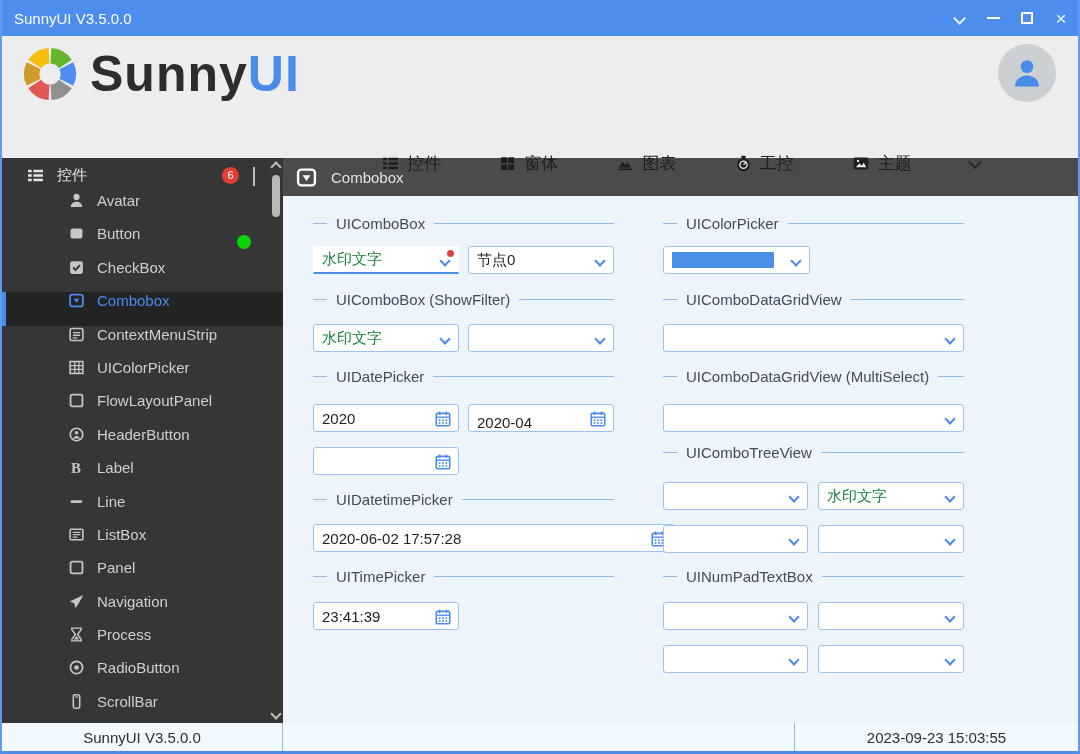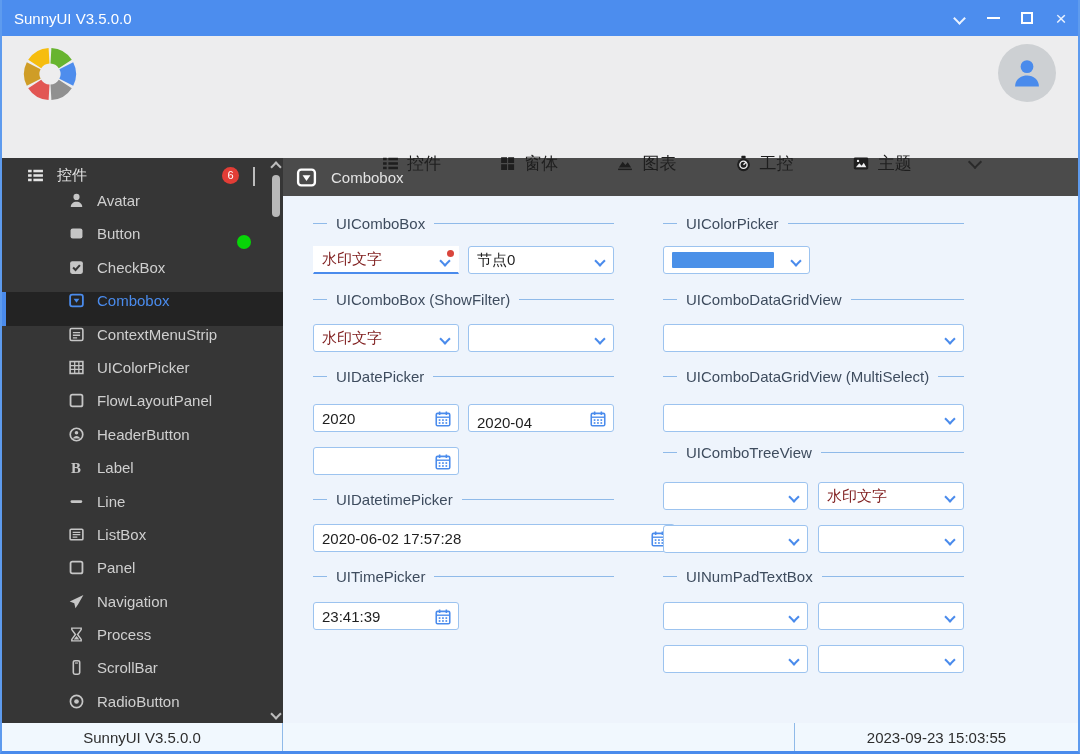--- a/index.html
+++ b/index.html
@@ -62,21 +62,21 @@
   .grp { position:absolute; left:0; width:100%; height:20px; display:flex; align-items:center; gap:9px; color:#3e4c5e; font-size:15px; }
   .grp::before { content:""; width:14px; height:1px; background:#8fbae9; flex:none; }
   .grp::after { content:""; flex:1; height:1px; background:#8fbae9; }
 
   .combo { position:absolute; height:28px; background:#fff; border:1px solid #9cc3ef; border-radius:3px;
            display:flex; align-items:center; padding:0 26px 0 8px; font-size:15px; color:#1f1f1f; cursor:pointer; }
   .combo .chev { position:absolute; right:9px; top:10px; width:8px; height:8px; border-left:2px solid #4a8bec;
                  border-bottom:2px solid #4a8bec; transform:rotate(-45deg); }
   .combo.underline { border:1px solid transparent; border-bottom:2px solid #4a8bec; border-radius:0; }
   .combo .reddot { position:absolute; right:4px; top:3px; width:7px; height:7px; border-radius:50%; background:#d9453c; }
-  .ph { color:#7f1d1d; }
+  .ph { color:#15803d; }
   .swatch { width:102px; height:16px; background:#4a90e8; border-radius:1px; }
   .combo .cal { position:absolute; right:6px; top:5px; }
 
   
   .statusbar { height:28px; background:#f1f8fe; display:flex; flex:none; font-size:15px; color:#2e2e2e; }
   .status-cell { display:flex; align-items:center; justify-content:center; }
   .status-cell.l { width:281px; border-right:1px solid #8fbae9; }
   .status-cell.m { flex:1; border-right:1px solid #8fbae9; }
   .status-cell.r { width:283px; }
 </style>
@@ -106,20 +106,21 @@
   <div class="header">
     <div class="logo">
       <svg width="56" height="56" viewBox="0 0 56 56">
         <path fill="#67b42f" d="M29.4 2 A26 26 0 0 1 49.8 13.8 L36.8 22.3 A10.5 10.5 0 0 0 28.5 17.5 Z"></path>
         <path fill="#4e8ded" d="M51.2 16.2 A26 26 0 0 1 51.2 39.8 L37.4 32.8 A10.5 10.5 0 0 0 37.4 23.2 Z"></path>
         <path fill="#909090" d="M49.8 42.2 A26 26 0 0 1 29.4 54 L28.5 38.5 A10.5 10.5 0 0 0 36.8 33.7 Z"></path>
         <path fill="#e25653" d="M26.6 54 A26 26 0 0 1 6.2 42.2 L19.2 33.7 A10.5 10.5 0 0 0 27.5 38.5 Z"></path>
         <path fill="#cf9d27" d="M4.8 39.8 A26 26 0 0 1 4.8 16.2 L18.6 23.2 A10.5 10.5 0 0 0 18.6 32.8 Z"></path>
         <path fill="#f6bd0e" d="M6.2 13.8 A26 26 0 0 1 26.6 2 L27.5 17.5 A10.5 10.5 0 0 0 19.2 22.3 Z"></path>
       </svg>
+      <div class="logo-name"><span>Sunny</span><span class="blue">UI</span></div>
     </div>
 
     <div class="nav">
       <div class="nav-item">
         <svg width="17" height="17" viewBox="0 0 16 16" fill="#1e1e1e">
           <rect x="1" y="2.6" width="3.4" height="2.4"></rect>
             <rect x="6" y="2.6" width="9" height="2.4"></rect>
           <rect x="1" y="6.8" width="3.4" height="2.4"></rect>
             <rect x="6" y="6.8" width="9" height="2.4"></rect>
           <rect x="1" y="11" width="3.4" height="2.4"></rect>
@@ -303,34 +304,34 @@
             <svg width="17" height="17" viewBox="0 0 16 16" fill="currentColor">
               <path d="M3.6 2h8.8v1.4L9 8l3.4 4.6V14H3.6v-1.4L7 8 3.6 3.4z" fill="none" stroke="currentColor" stroke-width="1.4"></path>
               <path d="M5.4 12.6h5.2L8 9.4z"></path>
             </svg>
           </span>
         <span>Process</span>
       </div>
       <div class="side-item">
         <span class="ic">
             <svg width="17" height="17" viewBox="0 0 16 16">
+              <circle cx="8" cy="8" r="5.7" fill="none" stroke="currentColor" stroke-width="1.6"></circle>
+              <circle cx="8" cy="8" r="2.2" fill="currentColor"></circle>
+            </svg>
+          </span>
+        <span>RadioButton</span>
+      </div>
+      <div class="side-item">
+        <span class="ic">
+            <svg width="17" height="17" viewBox="0 0 16 16">
               <rect x="5" y="1.6" width="6" height="12.8" rx="1.6" fill="none" stroke="currentColor" stroke-width="1.5"></rect>
               <path d="M6.6 3.8h2.8" stroke="currentColor" stroke-width="1.1"></path>
             </svg>
           </span>
         <span>ScrollBar</span>
-      </div>
-      <div class="side-item">
-        <span class="ic">
-            <svg width="17" height="17" viewBox="0 0 16 16">
-              <circle cx="8" cy="8" r="5.7" fill="none" stroke="currentColor" stroke-width="1.6"></circle>
-              <circle cx="8" cy="8" r="2.2" fill="currentColor"></circle>
-            </svg>
-          </span>
-        <span>RadioButton</span>
       </div>
 
       <div class="side-scroll">
         <span class="scroll-arrow up"></span>
         <span class="thumb"></span>
         <span class="scroll-arrow down"></span>
       </div>
     </div>
 
     <div class="content">

